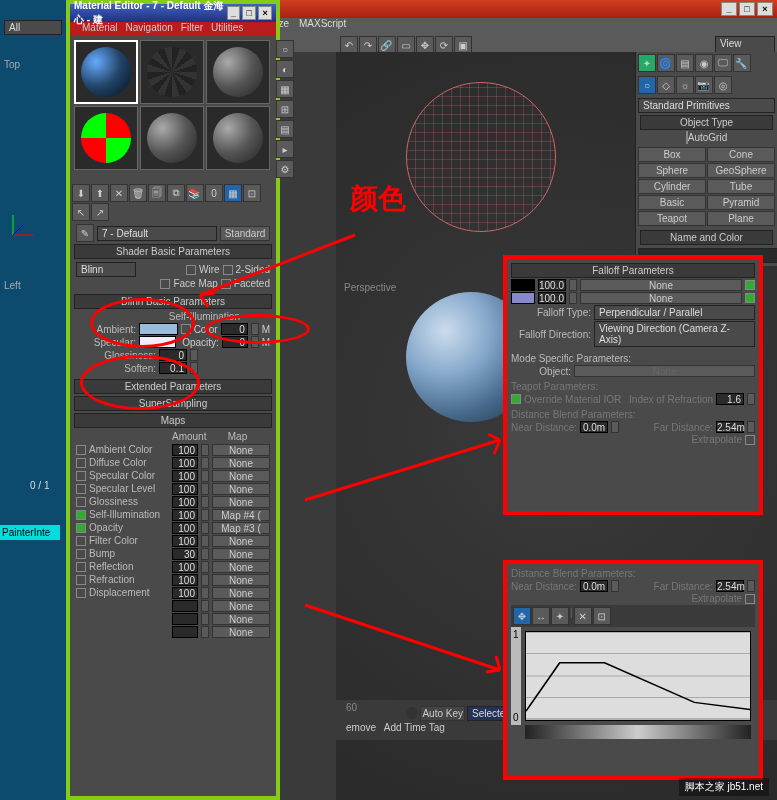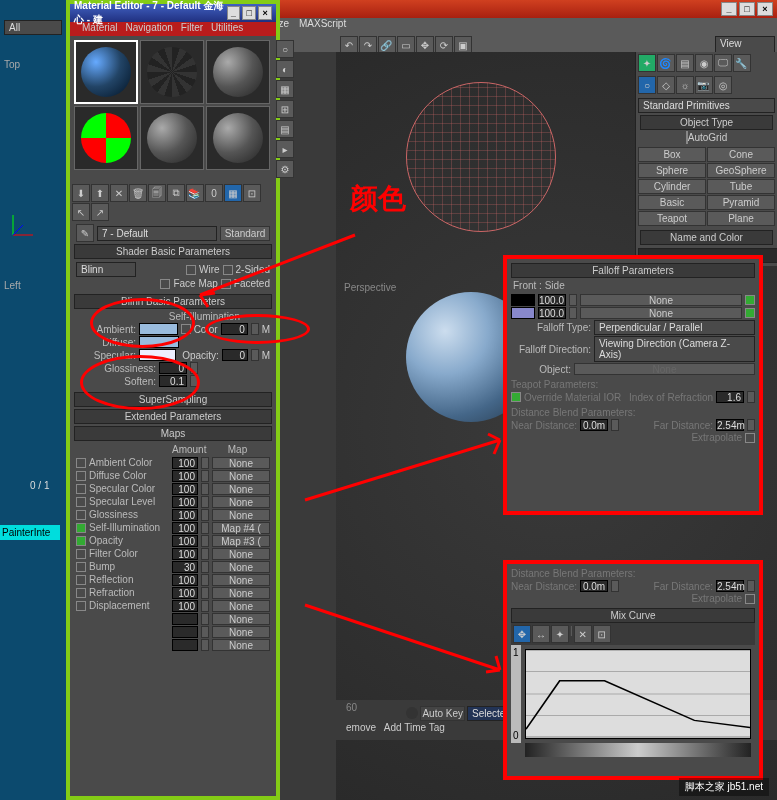--- a/index.html
+++ b/index.html
@@ -252,46 +252,42 @@
     <div class="row">
       <span class="lbl">Ambient:</span>
       <span class="swatch" style="background:#9bd"></span>
       <span class="check"></span>
       <span>Color</span>
       <span class="spinner">0</span>
         <span class="spinbtns"></span>
       <span>M</span>
     </div>
     <div class="row">
-      <span class="lbl">Diffuse:</span>
-      <span class="swatch" style="background:#9bd"></span>
-    </div>
-    <div class="row">
       <span class="lbl">Specular:</span>
       <span class="swatch" style="background:#eef"></span>
       <span style="flex:1"></span>
       <span>Opacity:</span>
       <span class="spinner">0</span>
         <span class="spinbtns"></span>
       <span>M</span>
     </div>
     <div class="row">
       <span class="lbl" style="min-width:80px">Glossiness:</span>
       <span class="spinner">0</span>
         <span class="spinbtns"></span>
     </div>
     <div class="row">
       <span class="lbl" style="min-width:80px">Soften:</span>
       <span class="spinner">0.1</span>
         <span class="spinbtns"></span>
     </div>
   </div>
 
+  <div class="rollout-head">Extended Parameters</div>
   <div class="rollout-head">SuperSampling</div>
-  <div class="rollout-head">Extended Parameters</div>
   <div class="rollout-head">Maps</div>
   <div class="rollout-body">
     <div class="maprow" style="color:#bbb">
       <span style="width:10px"></span>
         <span style="width:80px"></span>
       <span style="width:30px;text-align:center">Amount</span>
       <span style="flex:1;text-align:center">Map</span>
     </div>
     <div id="mapslist">
         <div class="maprow">
@@ -398,21 +394,20 @@
         <span style="width:80px"></span>
         <span class="spinner" style="width:26px"></span>
         <span class="spinbtns"></span>
         <span class="mapbtn">None</span>
       </div>
   </div>
 </div>
 
 <div class="falloff-panel">
   <div class="rollout-head" style="margin:0">Falloff Parameters</div>
-  <div style="color:#bbb;padding:2px">Front : Side</div>
   <div class="row">
     <span class="swatch" style="background:#000;width:24px"></span>
     <span class="spinner">100.0</span>
       <span class="spinbtns"></span>
     <span class="mapbtn">None</span>
     <span class="check" style="background:#3a3"></span>
   </div>
   <div class="row">
     <span class="swatch" style="background:#88c;width:24px"></span>
     <span class="spinner">100.0</span>
@@ -421,20 +416,21 @@
     <span class="check" style="background:#3a3"></span>
   </div>
   <div class="row">
     <span class="lbl" style="min-width:80px">Falloff Type:</span>
     <span class="dropdown">Perpendicular / Parallel</span>
   </div>
   <div class="row">
     <span class="lbl" style="min-width:80px">Falloff Direction:</span>
     <span class="dropdown">Viewing Direction (Camera Z-Axis)</span>
   </div>
+  <div style="color:#bbb;margin-top:6px">Mode Specific Parameters:</div>
   <div class="row">
     <span class="lbl">Object:</span>
     <span class="mapbtn" style="color:#666">None</span>
   </div>
   <div style="color:#777;margin-top:4px">Teapot Parameters:</div>
   <div class="row" style="color:#777">
     <span class="check" style="background:#3a3"></span>
     <span>Override Material IOR</span>
     <span style="flex:1"></span>
     <span>Index of Refraction</span>
@@ -465,21 +461,20 @@
       <span class="spinbtns"></span>
     <span style="flex:1"></span>
     <span>Far Distance:</span>
     <span class="spinner">2.54m</span>
       <span class="spinbtns"></span>
   </div>
   <div class="row" style="color:#777;justify-content:flex-end">
     <span>Extrapolate</span>
     <span class="check"></span>
   </div>
-  <div class="rollout-head" style="margin:4px 0 0">Mix Curve</div>
   <div class="toolbar" style="background:#3a3a3a">
     <span class="tbtn" style="background:#26a">✥</span>
     <span class="tbtn">↔</span>
     <span class="tbtn">✦</span>
     <span style="color:#666">|</span>
     <span class="tbtn">✕</span>
     <span class="tbtn">⊡</span>
   </div>
   <div style="display:flex">
     <div style="display:flex;flex-direction:column;justify-content:space-between;padding:2px;color:#000;background:#bbb">

